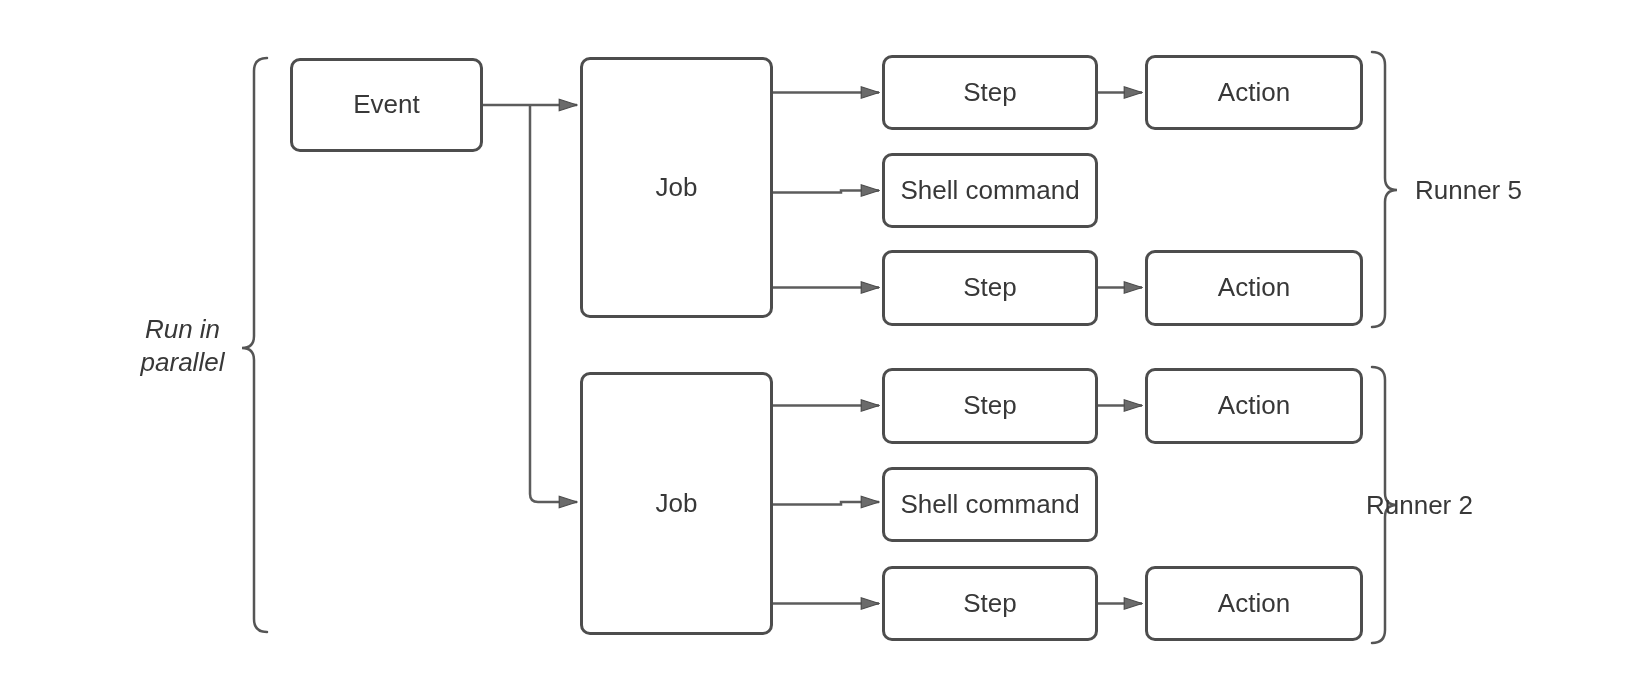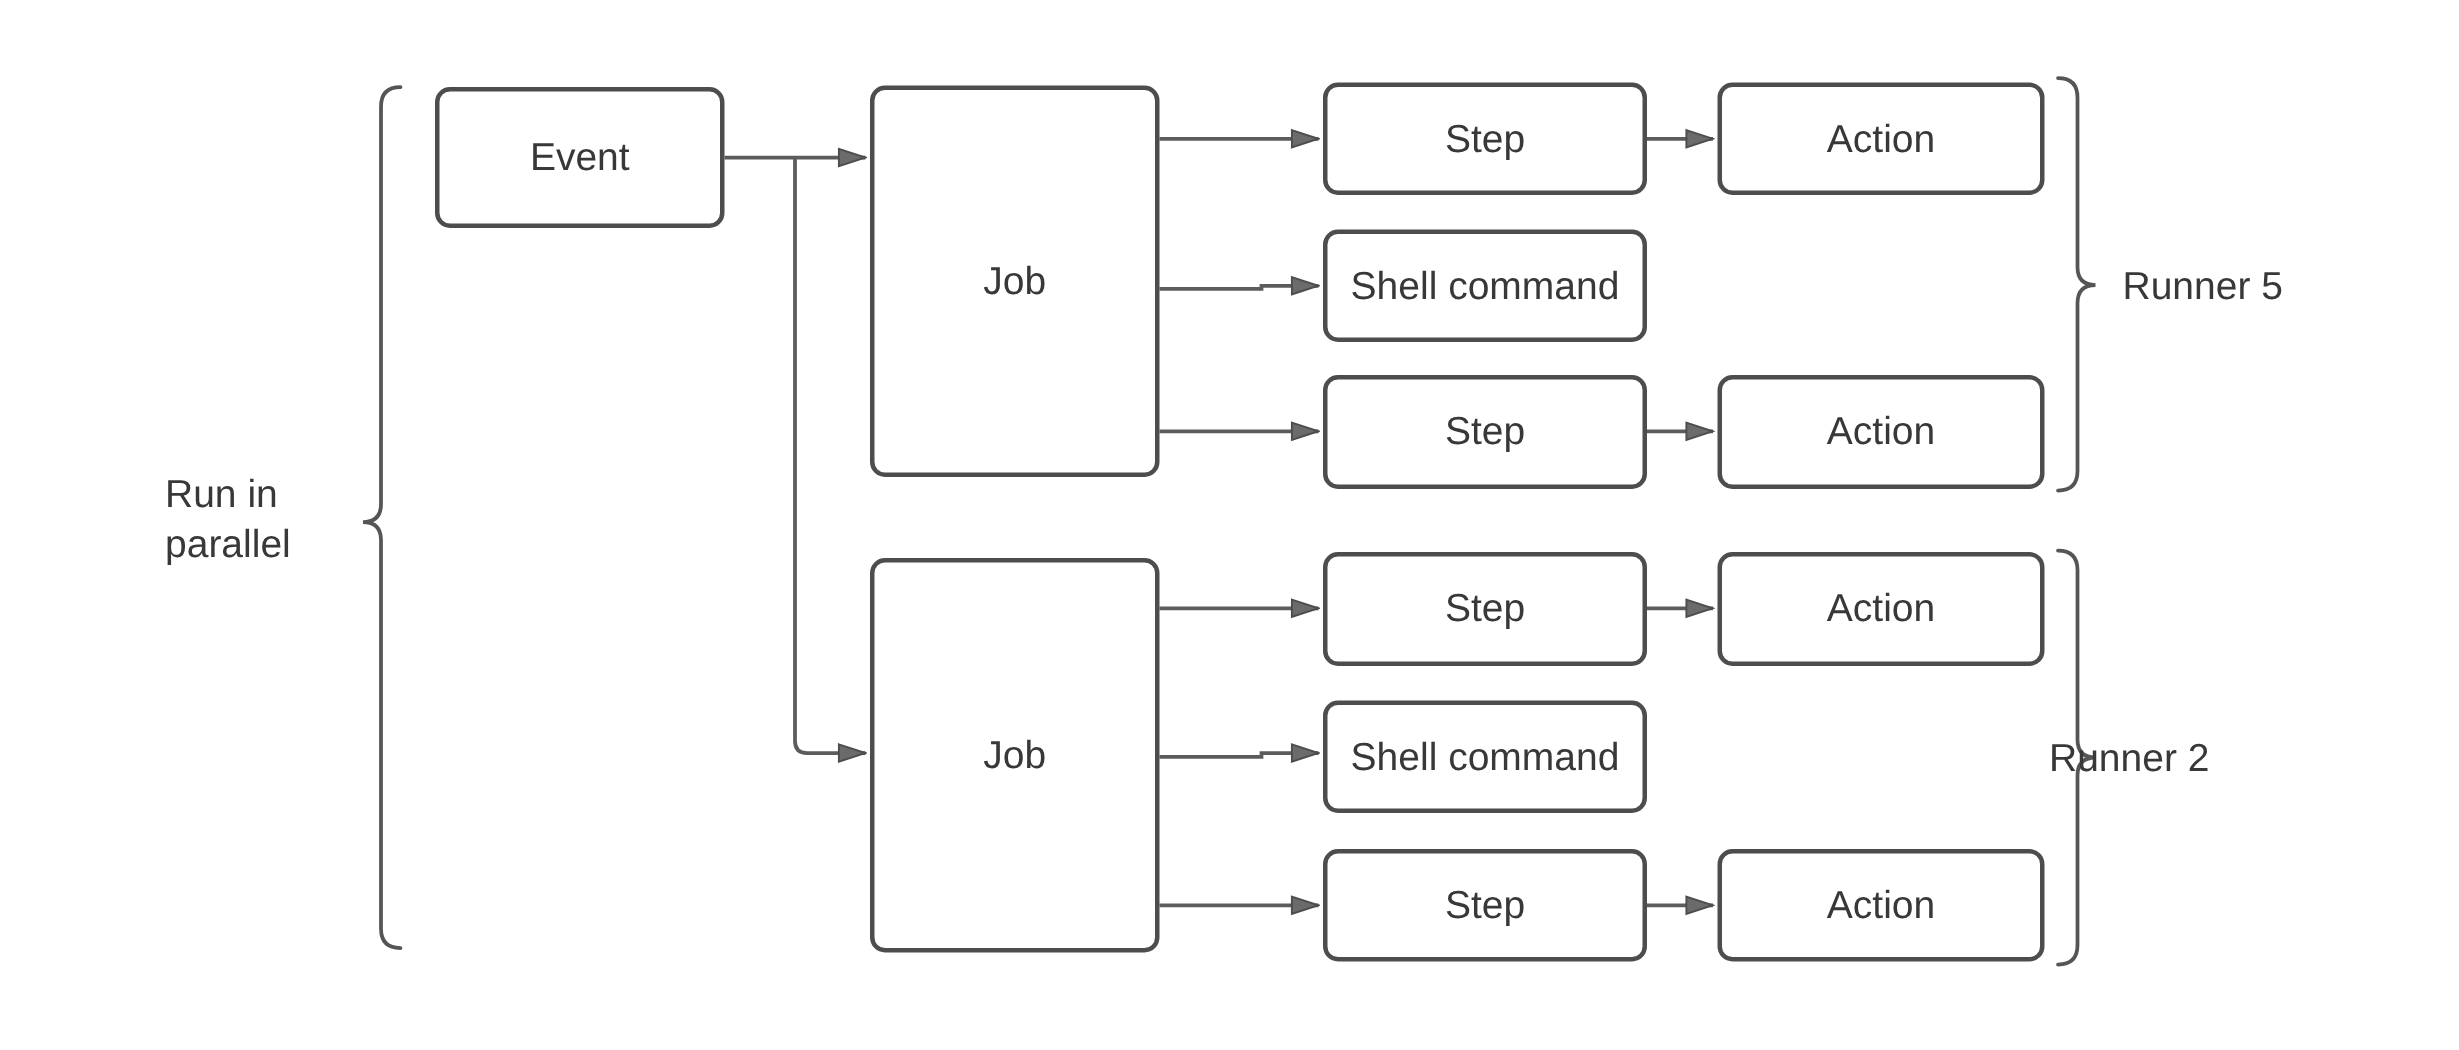--- a/index.html
+++ b/index.html
@@ -36,21 +36,21 @@
     text-align: left;
     line-height: 1.2;
   }
   .side-label {
     position: absolute;
     font-size: 26px;
     color: #383838;
     line-height: 33px;
     white-space: pre-line;
   }
-  .center-text { text-align: left; }
+  .center-text { text-align: center; font-style: italic; }
 </style>
 </head>
 <body>
 
 <div id="canvas">
 
   <svg id="connectors" viewBox="0 0 1639 700" xmlns="http://www.w3.org/2000/svg">
     <defs>
       <marker id="arrowhead" viewBox="0 0 8 6" refX="7.6" refY="3" markerWidth="8" markerHeight="6" orient="auto">
         <path d="M0.5,0.7 L7.6,3 L0.5,5.3 Z" fill="#6b6b6b" stroke="#4d4d4d" stroke-width="0.5"></path>

